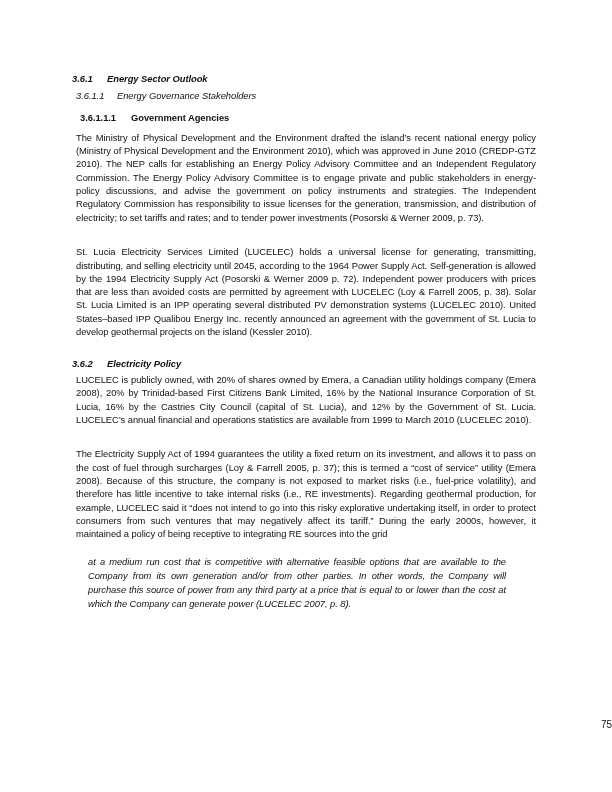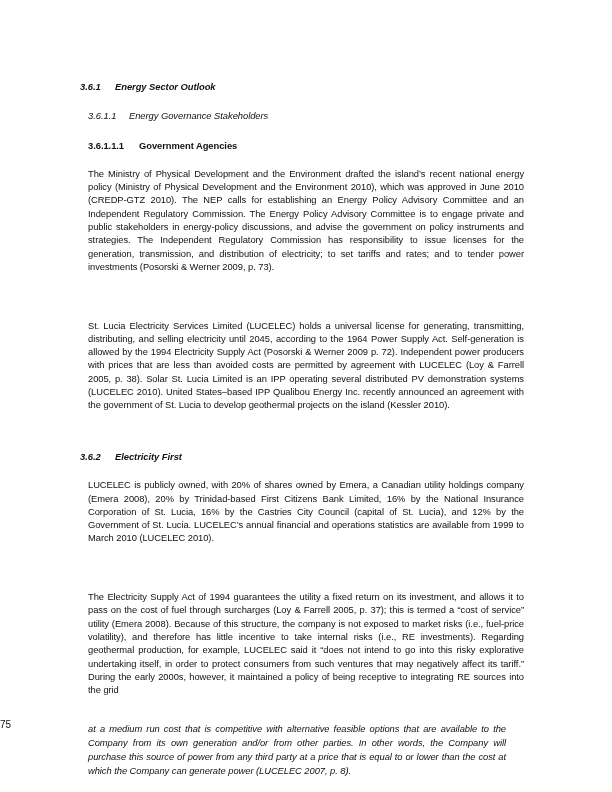--- a/index.html
+++ b/index.html
@@ -20,65 +20,65 @@
       left: 72px;
       top: 72px;
       width: 468px;
       font-size: 9.35px;
       line-height: 13.3px;
       letter-spacing: -0.05px;
     }
     .h3 {
       font-weight: bold;
       font-style: italic;
-      margin: 8px;
+      margin: 0;
       font-size: 9.4px;
       line-height: 13.3px;
     }
     .h4 {
       font-style: italic;
-      margin: 16px;
+      margin: 4px;
       font-size: 9.4px;
       line-height: 13.3px;
     }
     .h5 {
       font-weight: bold;
-      margin: 16px;
+      margin: 8px;
       font-size: 9.4px;
       line-height: 13.3px;
     }
     .num {
       display: inline-block;
     }
     .num-3 { width: 35px; }
     .num-4 { width: 41px; }
     .num-5 { width: 51px; }
     p {
-      margin: 16px;
+      margin: 4px;
       text-align: justify;
     }
     .gap {
       height: 13.3px;
     }
     .gap-sm {
       height: 9px;
     }
     blockquote {
       margin: 0 0 12px 16px;
       width: 418px;
       font-style: italic;
       text-align: justify;
       line-height: 14px;
     }
     .page-number {
       position: absolute;
       left: 0;
       width: 612px;
       top: 719px;
-      text-align: left;
+      text-align: right;
       font-size: 10px;
       color: #111111;
     }
   </style>
 </head>
 <body>
 
 <div class="page">
 
   <div class="h3">
@@ -96,21 +96,21 @@
   <p>The Ministry of Physical Development and the Environment drafted the island’s recent national energy policy (Ministry of Physical Development and the Environment 2010), which was approved in June 2010 (CREDP-GTZ 2010). The NEP calls for establishing an Energy Policy Advisory Committee and an Independent Regulatory Commission. The Energy Policy Advisory Committee is to engage private and public stakeholders in energy-policy discussions, and advise the government on policy instruments and strategies. The Independent Regulatory Commission has responsibility to issue licenses for the generation, transmission, and distribution of electricity; to set tariffs and rates; and to tender power investments (Posorski &amp; Werner 2009, p. 73).</p>
 
   <div class="gap"></div>
 
 
   <p>St. Lucia Electricity Services Limited (LUCELEC) holds a universal license for generating, transmitting, distributing, and selling electricity until 2045, according to the 1964 Power Supply Act. Self-generation is allowed by the 1994 Electricity Supply Act (Posorski &amp; Werner 2009 p. 72). Independent power producers with prices that are less than avoided costs are permitted by agreement with LUCELEC (Loy &amp; Farrell 2005, p. 38). Solar St. Lucia Limited is an IPP operating several distributed PV demonstration systems (LUCELEC 2010). United States–based IPP Qualibou Energy Inc. recently announced an agreement with the government of St. Lucia to develop geothermal projects on the island (Kessler 2010).</p>
 
   <div class="gap"></div>
 
   <div class="h3">
-    <span class="num num-3">3.6.2</span><span>Electricity First</span>
+    <span class="num num-3">3.6.2</span><span>Electricity Policy</span>
   </div>
 
   <p>LUCELEC is publicly owned, with 20% of shares owned by Emera, a Canadian utility holdings company (Emera 2008), 20% by Trinidad-based First Citizens Bank Limited, 16% by the National Insurance Corporation of St. Lucia, 16% by the Castries City Council (capital of St. Lucia), and 12% by the Government of St. Lucia. LUCELEC’s annual financial and operations statistics are available from 1999 to March 2010 (LUCELEC 2010).</p>
 
   <div class="gap"></div>
 
   <p>The Electricity Supply Act of 1994 guarantees the utility a fixed return on its investment, and allows it to pass on the cost of fuel through surcharges (Loy &amp; Farrell 2005, p. 37); this is termed a “cost of service” utility (Emera 2008). Because of this structure, the company is not exposed to market risks (i.e., fuel-price volatility), and therefore has little incentive to take internal risks (i.e., RE investments). Regarding geothermal production, for example, LUCELEC said it “does not intend to go into this risky explorative undertaking itself, in order to protect consumers from such ventures that may negatively affect its tariff.” During the early 2000s, however, it maintained a policy of being receptive to integrating RE sources into the grid</p>
 
   <div class="gap-sm"></div>
 

